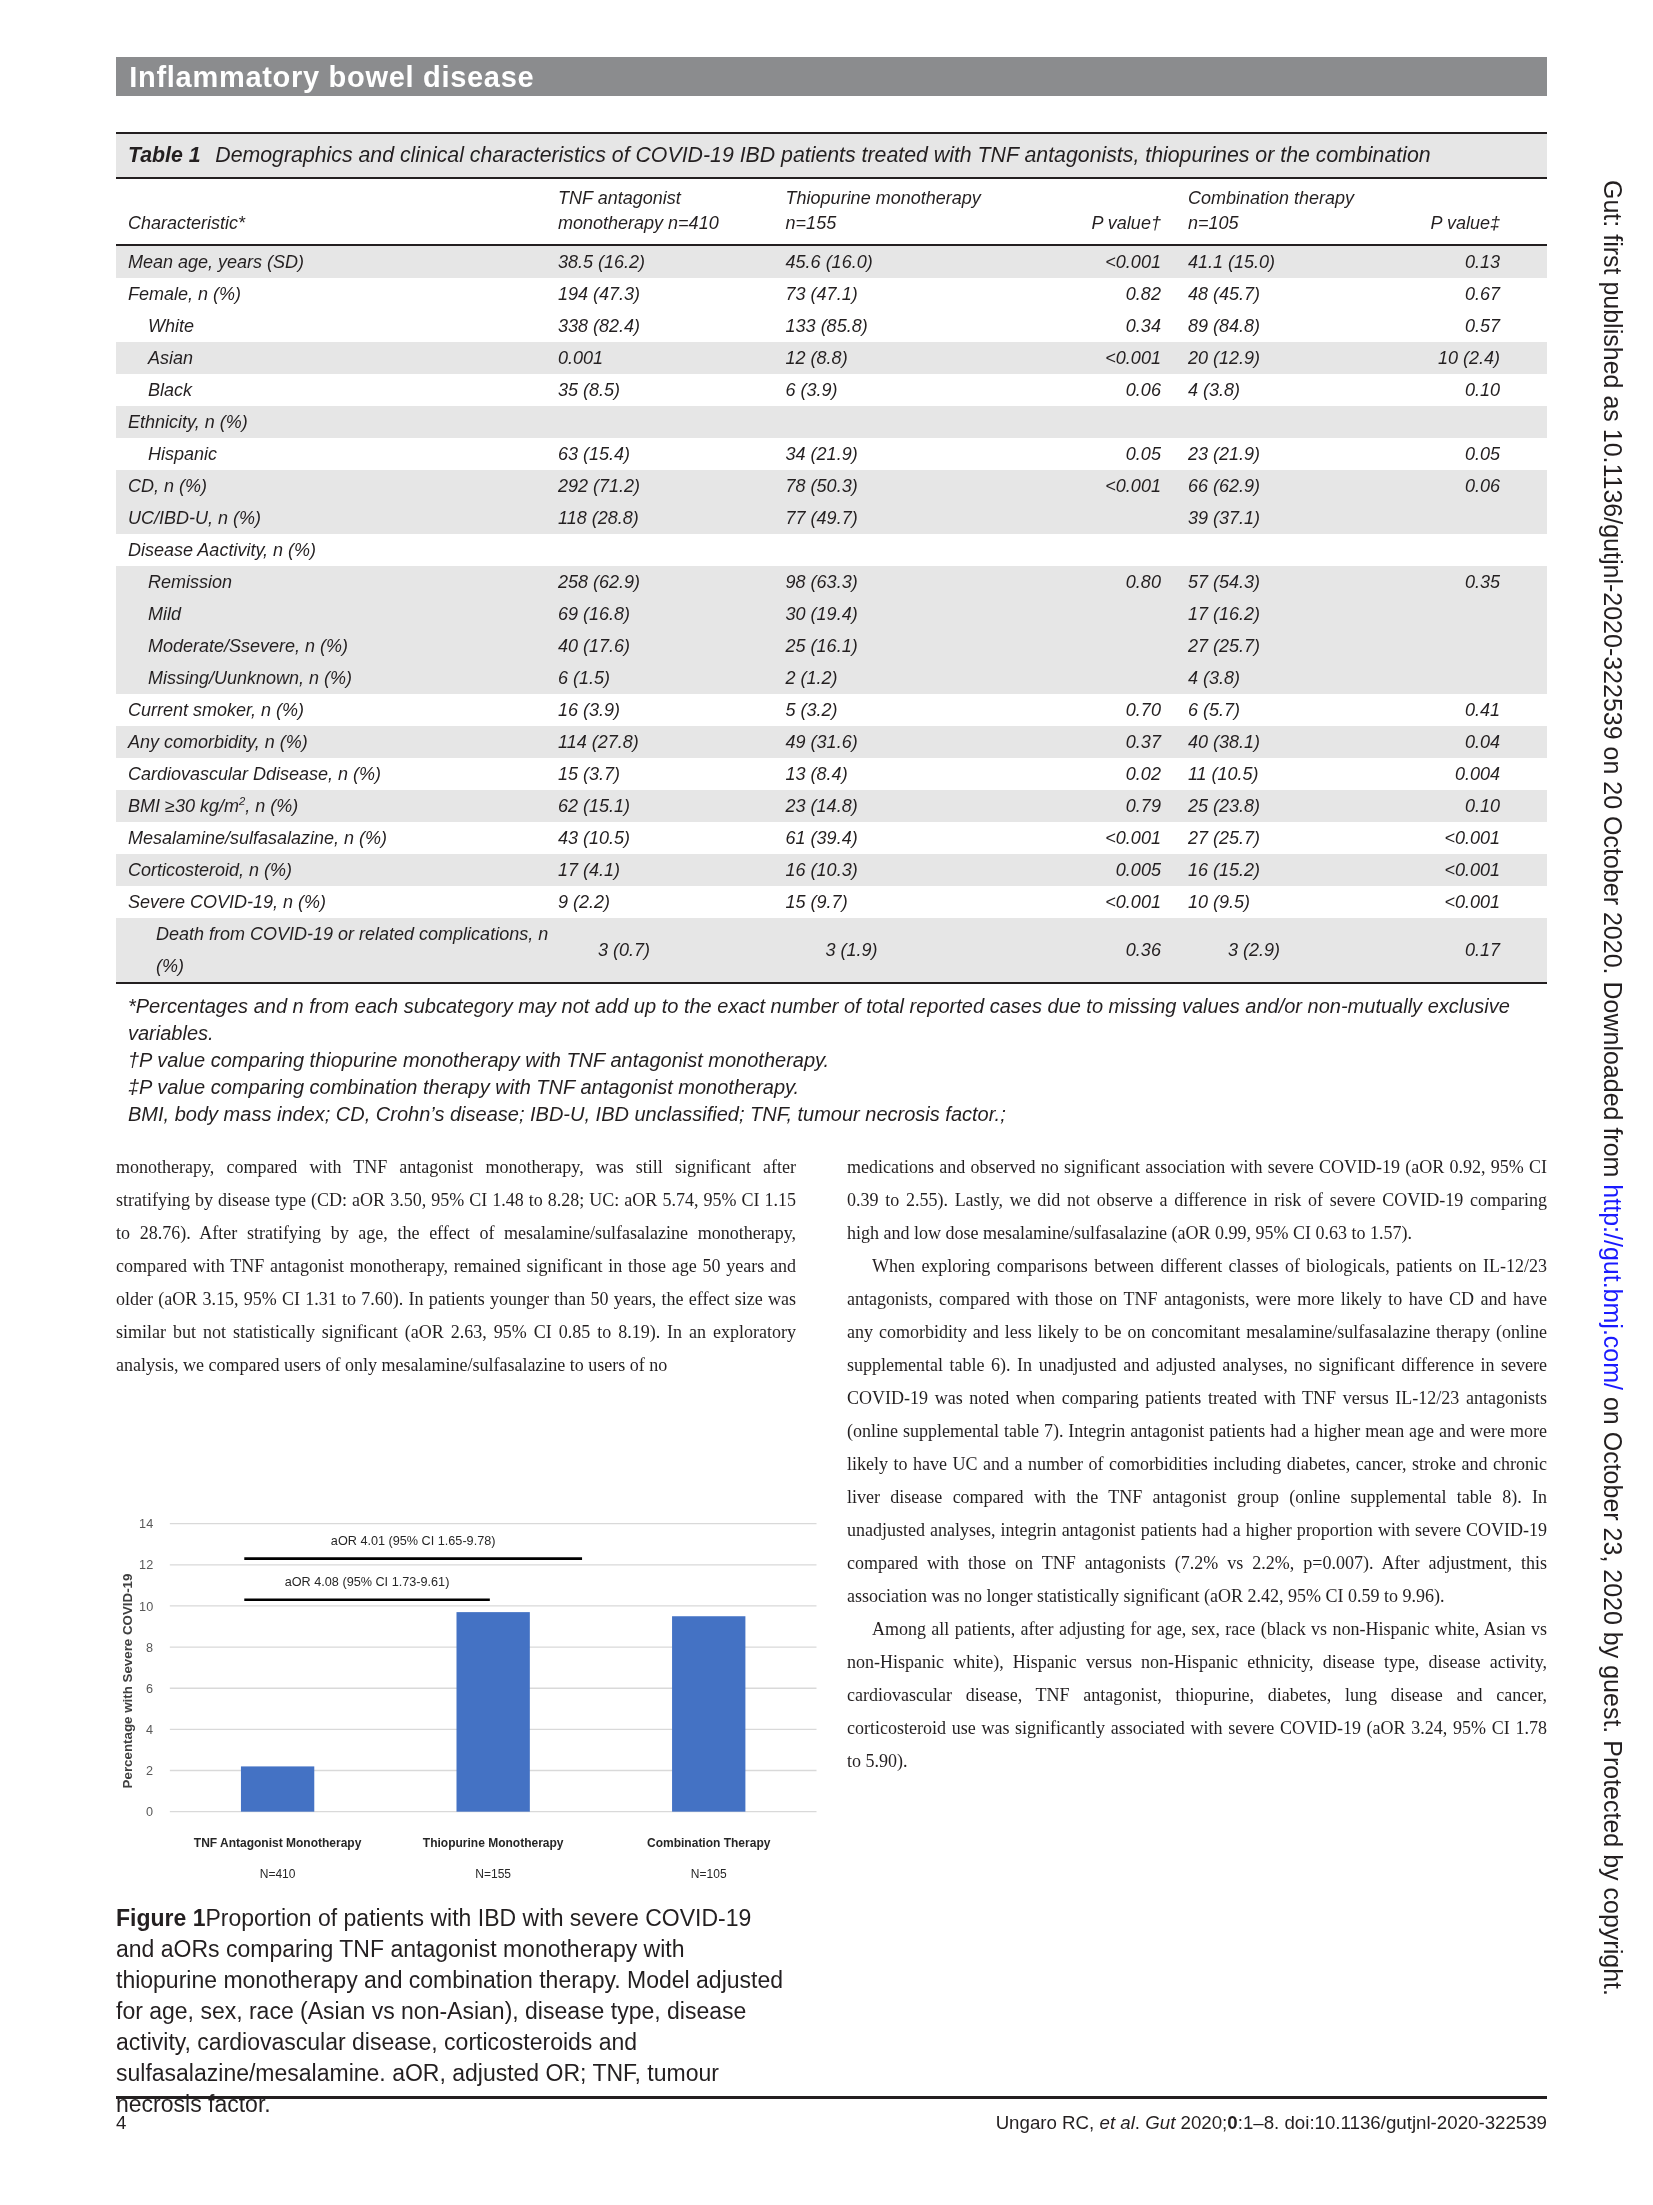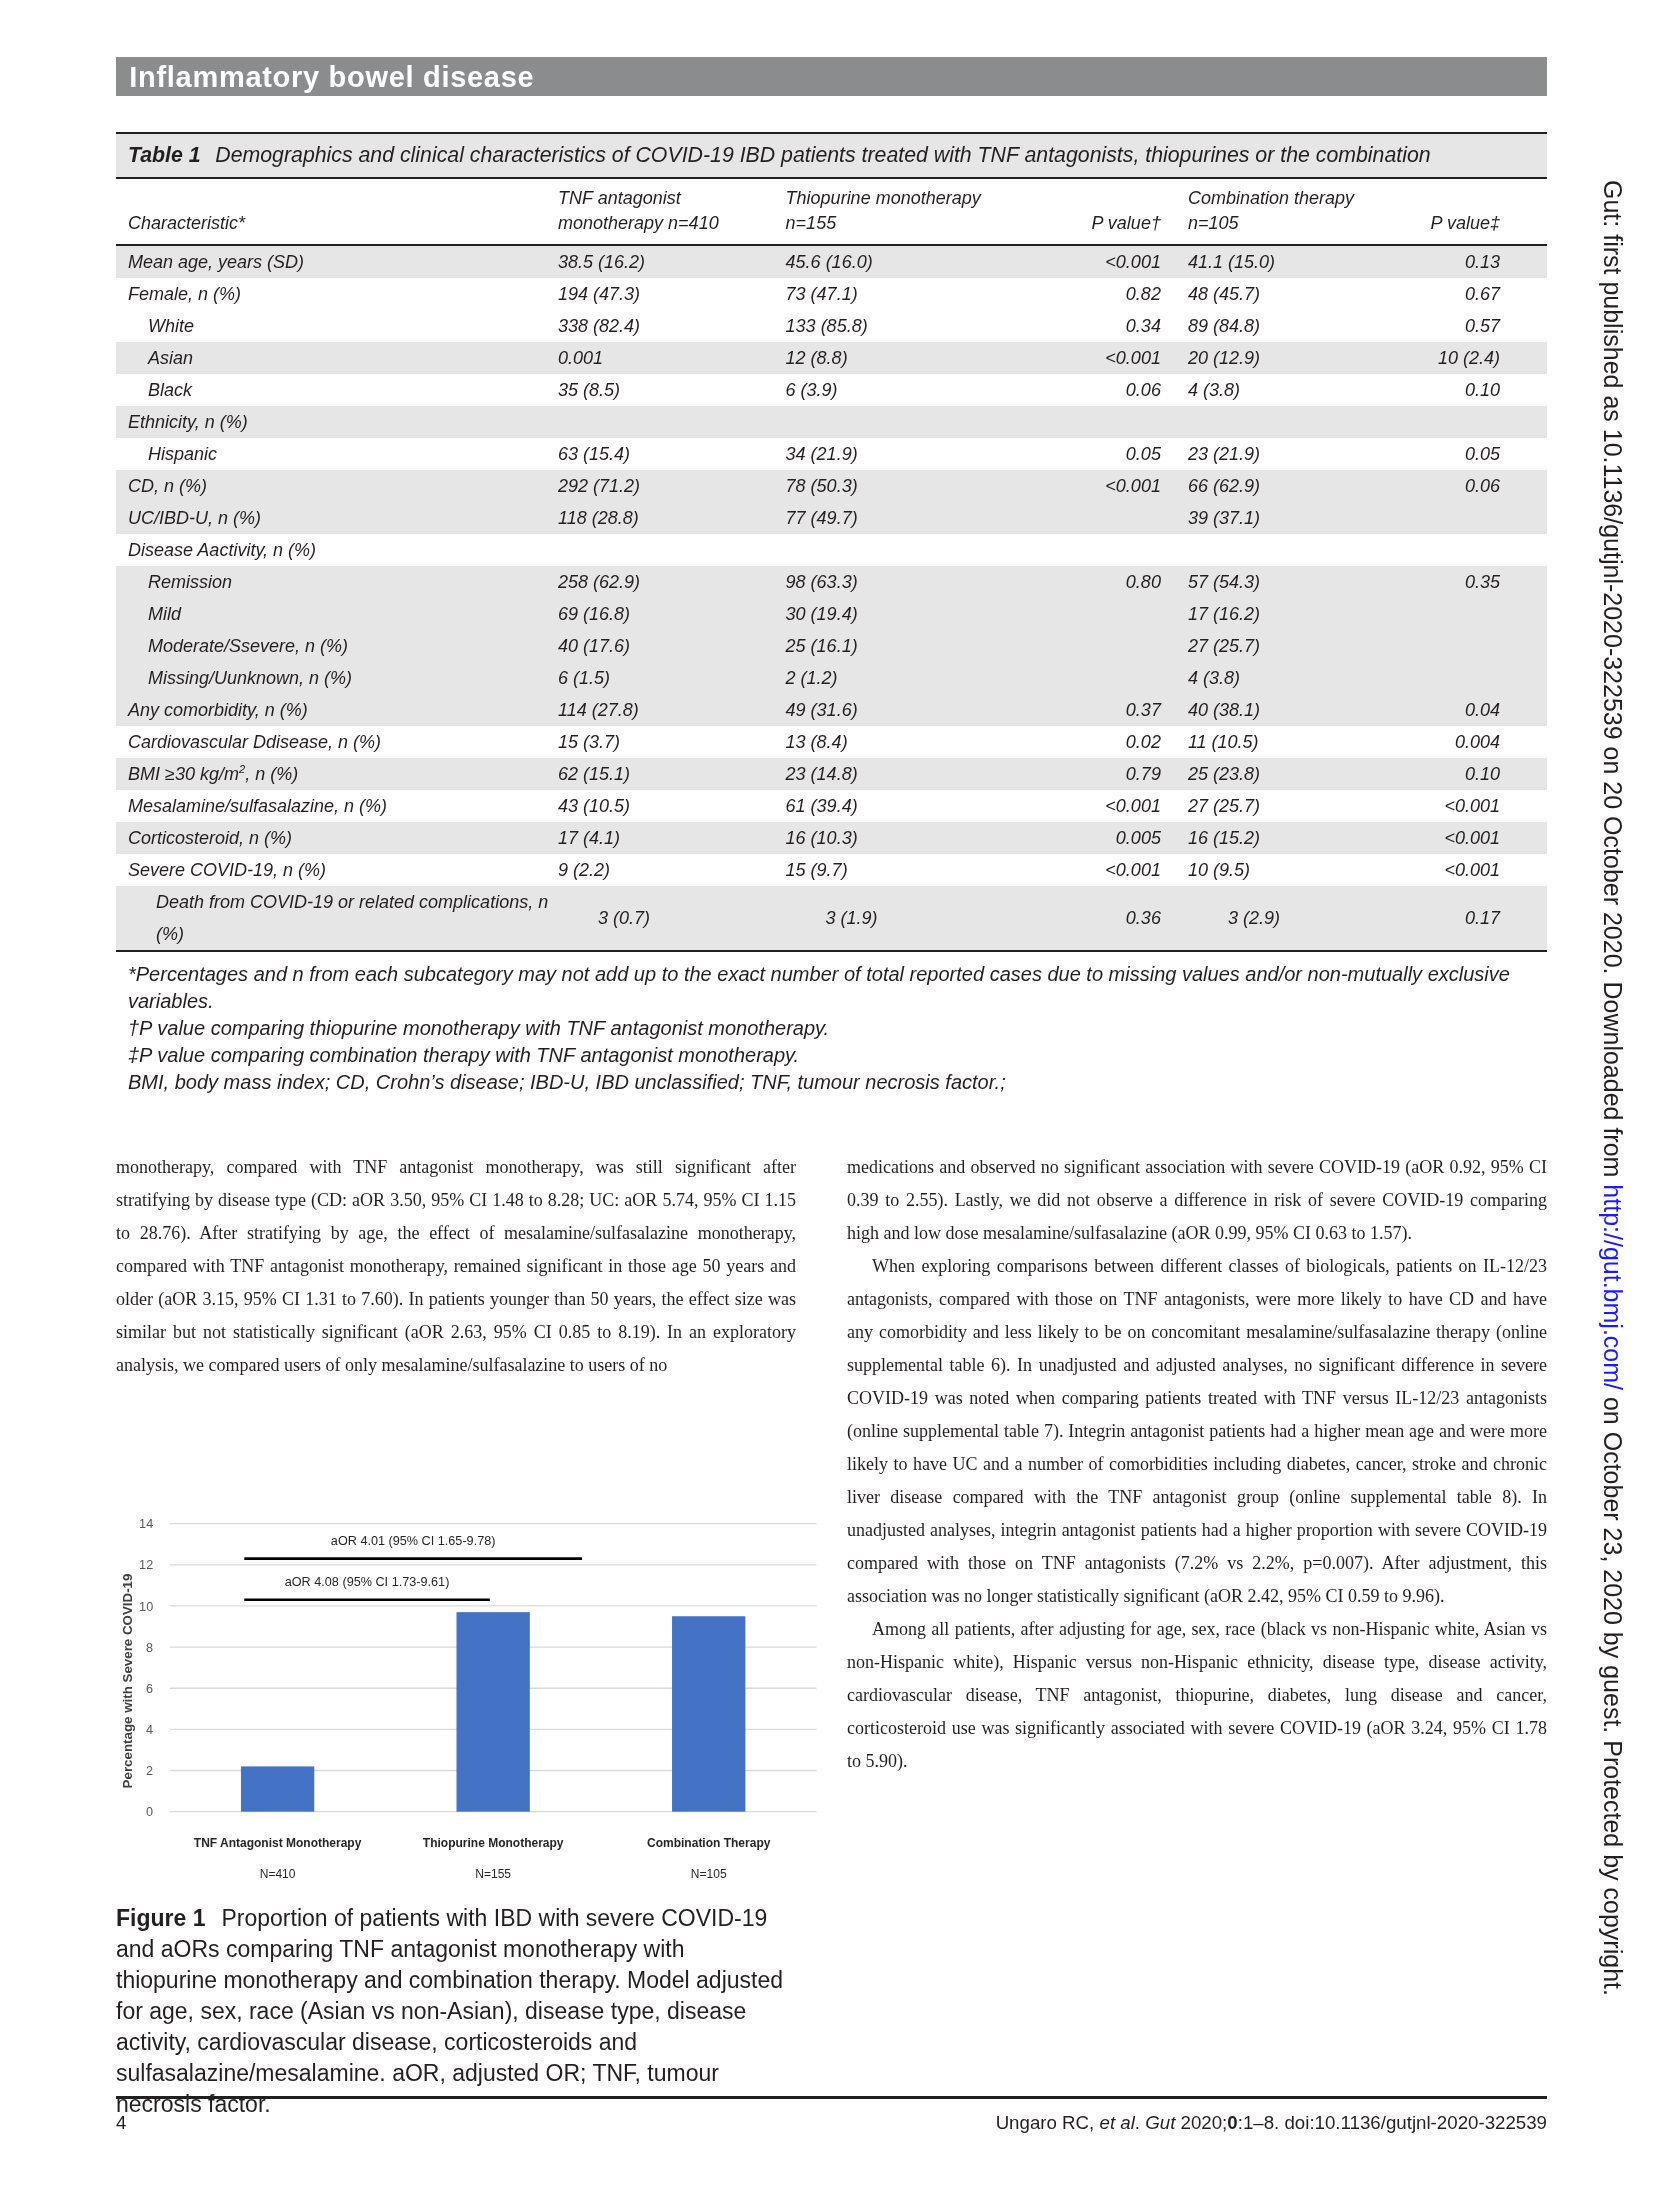--- a/index.html
+++ b/index.html
@@ -29,21 +29,21 @@
   .footnotes { margin-top: 9.3px; font-size: 20px; line-height: 27px; padding-left: 12px; }
 
   .body-col { position: absolute; font-size: 18px; line-height: 33px; text-align: justify; }
   #col-left { left: 116px; top: 1151px; width: 680px; }
   #col-right { left: 847px; top: 1151px; width: 700px; }
   .body-col p { margin: 0; }
   .body-col p.indent { text-indent: 25px; }
 
   #figure { position: absolute; left: 113px; top: 1507px; width: 707px; height: 380px; }
   #fig-caption { position: absolute; left: 116px; top: 1903px; width: 667px; font-size: 23px; line-height: 31px; }
-  #fig-caption b { margin-right: 16px; }
+  #fig-caption b { }
 
   #footer-rule { position: absolute; left: 116px; top: 2096px; width: 1431px; height: 2.7px; background: #231f20; }
   #page-number { position: absolute; left: 116px; top: 2112px; font-size: 18.7px; }
   #citation { position: absolute; right: 107px; top: 2112px; font-size: 18.7px; }
 
   #side-note { position: absolute; left: 1627px; top: 180px; transform-origin: 0 0; transform: rotate(90deg); white-space: nowrap; font-size: 25px; color: #231f20; }
   #side-note .link { color: #1a1aff; }
 </style>
 </head>
 <body>
@@ -172,20 +172,28 @@
           <td class="c4">27 (25.7)</td>
           <td class="c5"></td>
         </tr>
         <tr class="shade">
           <td class="c0 indent">Missing/Uunknown, n (%)</td>
           <td class="c1">6 (1.5)</td>
           <td class="c2">2 (1.2)</td>
           <td class="c3"></td>
           <td class="c4">4 (3.8)</td>
           <td class="c5"></td>
+        </tr>
+        <tr>
+          <td class="c0">Current smoker, n (%)</td>
+          <td class="c1">16 (3.9)</td>
+          <td class="c2">5 (3.2)</td>
+          <td class="c3">0.70</td>
+          <td class="c4">6 (5.7)</td>
+          <td class="c5">0.41</td>
         </tr>
         <tr class="shade">
           <td class="c0">Any comorbidity, n (%)</td>
           <td class="c1">114 (27.8)</td>
           <td class="c2">49 (31.6)</td>
           <td class="c3">0.37</td>
           <td class="c4">40 (38.1)</td>
           <td class="c5">0.04</td>
         </tr>
         <tr>

